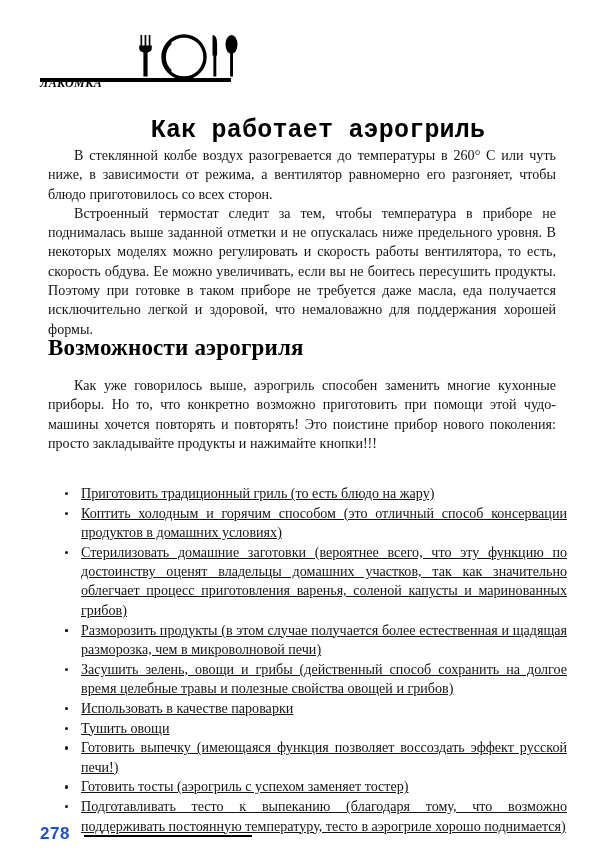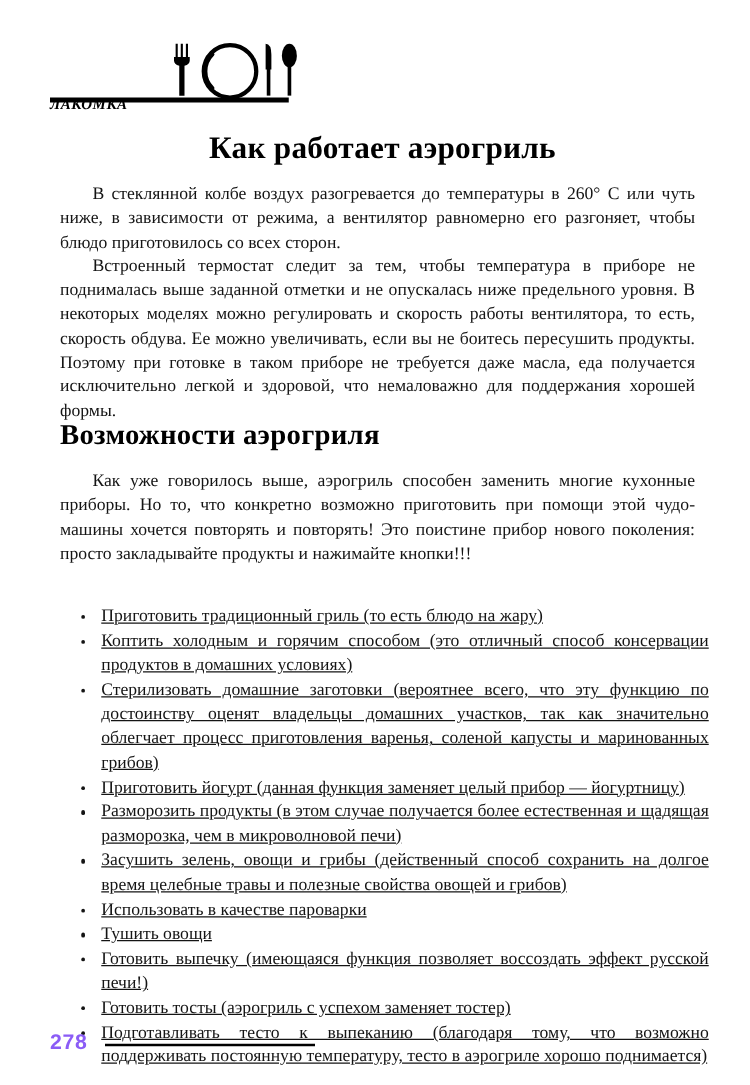--- a/index.html
+++ b/index.html
@@ -64,23 +64,23 @@
     height: 4px;
     background: #000000;
   }
 
   
   h1.chapter-title {
     position: absolute;
     left: 48px;
     top: 100px;
     width: 508px;
-    margin: 4px;
+    margin: 16px;
     text-align: center;
-    font-family: Liberation Serif, serif;
+    font-family: Liberation Mono, monospace;
     font-weight: bold;
     font-size: 25px;
     line-height: 30px;
     letter-spacing: 0.2px;
     color: #000000;
   }
   h2.section-title {
     position: absolute;
     left: 48px;
     top: 334px;
@@ -146,21 +146,21 @@
 
   
   .folio {
     position: absolute;
     left: 40px;
     bottom: 26px;
     font-family: "Liberation Sans", "DejaVu Sans", sans-serif;
     font-weight: bold;
     font-size: 17px;
     letter-spacing: 0.5px;
-    color: #8b5cf6;
+    color: #1d4ed8;
     line-height: 1;
   }
   .folio-rule {
     position: absolute;
     left: 84px;
     bottom: 31px;
     width: 168px;
     height: 2.5px;
     background: #000000;
   }
@@ -211,21 +211,21 @@
   <h2 class="section-title">Возможности аэрогриля</h2>
 
   <div class="textblock" id="possibilities-intro">
     <p>Как уже говорилось выше, аэрогриль способен заменить многие кухонные приборы. Но то, что конкретно возможно приготовить при помощи этой чудо-машины хочется повторять и повторять! Это поистине прибор нового поколения: просто закладывайте продукты и нажимайте кнопки!!!</p>
   </div>
 
   <ul class="feature-list">
     <li><span class="bullet"></span><span>Приготовить традиционный гриль (то есть блюдо на жару)</span></li>
     <li><span class="bullet"></span><span>Коптить холодным и горячим способом (это отличный способ консервации продуктов в домашних условиях)</span></li>
     <li><span class="bullet"></span><span>Стерилизовать домашние заготовки (вероятнее всего, что эту функцию по достоинству оценят владельцы домашних участков, так как значительно облегчает процесс приготовления варенья, соленой капусты и маринованных грибов)</span></li>
-    <li><span class="bullet"></span><span>Приготовить йогурт (данная функция заменяет целый прибор — йогуртницу)</span></li>
+    <li><span class="bullet"></span></li>
     <li><span class="bullet"></span><span>Разморозить продукты (в этом случае получается более естественная и щадящая разморозка, чем в микроволновой печи)</span></li>
     <li><span class="bullet"></span><span>Засушить зелень, овощи и грибы (действенный способ сохранить на долгое время целебные травы и полезные свойства овощей и грибов)</span></li>
     <li><span class="bullet"></span><span>Использовать в качестве пароварки</span></li>
     <li><span class="bullet"></span><span>Тушить овощи</span></li>
     <li><span class="bullet"></span><span>Готовить выпечку (имеющаяся функция позволяет воссоздать эффект русской печи!)</span></li>
     <li><span class="bullet"></span><span>Готовить тосты (аэрогриль с успехом заменяет тостер)</span></li>
     <li><span class="bullet"></span><span>Подготавливать тесто к выпеканию (благодаря тому, что возможно поддерживать постоянную температуру, тесто в аэрогриле хорошо поднимается)</span></li>
   </ul>
 
   <div class="folio">278</div>

